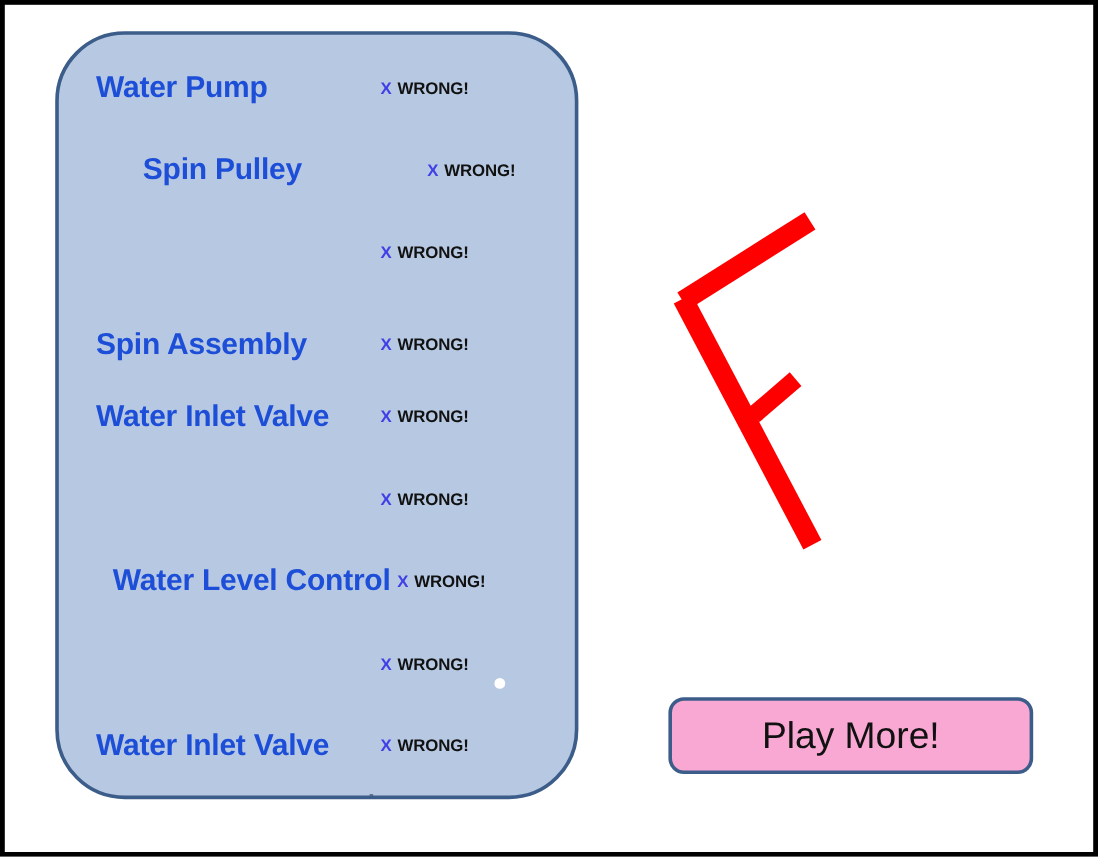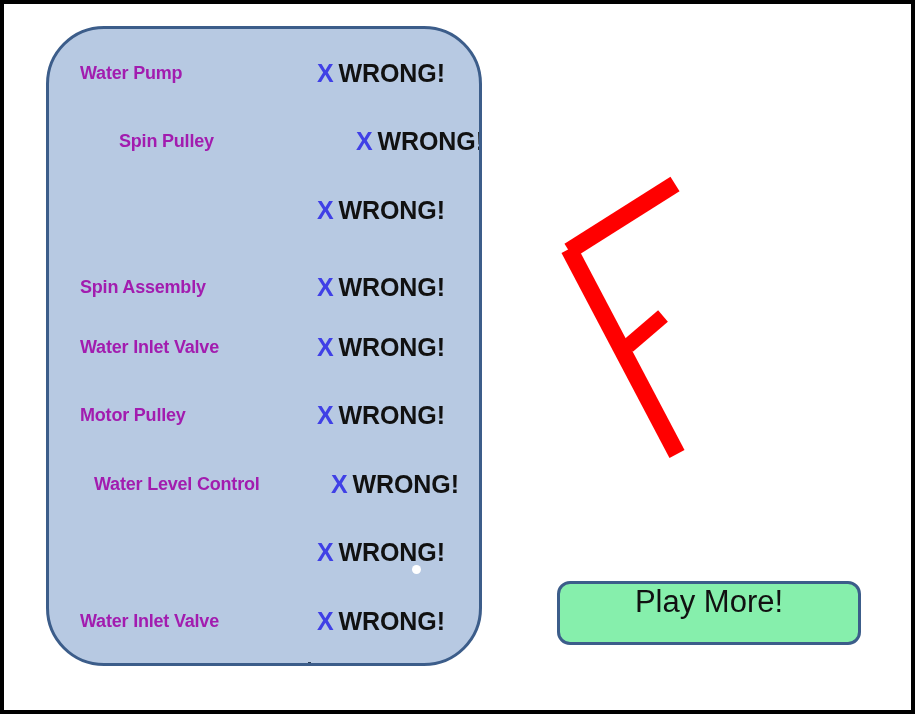--- a/index.html
+++ b/index.html
@@ -50,31 +50,31 @@
     left: 0;
     width: 436px;
     height: 40px;
     display: flex;
     align-items: center;
   }
 
   .part-name {
     position: absolute;
     left: 31px;
-    font-size: 18px;
+    font-size: 25px;
     font-weight: bold;
-    color: #a21caf;
+    color: #1d4ed8;
     letter-spacing: -0.2px;
     white-space: nowrap;
   }
 
   .verdict {
     position: absolute;
     left: 268px;
-    font-size: 25px;
+    font-size: 14px;
     font-weight: bold;
     color: #111111;
     white-space: nowrap;
     letter-spacing: -0.1px;
   }
 
   .verdict .mark-x {
     color: #4040e6;
     font-weight: bold;
     margin-right: 5px;
@@ -111,25 +111,25 @@
   }
 
   
   #play-more-button {
     position: absolute;
     left: 553px;
     top: 577px;
     width: 304px;
     height: 64px;
     box-sizing: border-box;
-    background: #86efac;
+    background: #f9a8d4;
     border: 3px solid #3c5d8a;
     border-radius: 13px;
     display: flex;
-    align-items: flex-start;
+    align-items: center;
     justify-content: center;
     cursor: pointer;
   }
 
   #play-more-label {
     font-size: 31px;
     font-weight: normal;
     color: #111111;
     letter-spacing: 0px;
   }
@@ -154,21 +154,20 @@
         </div>
         <div class="result-row" style="top: 238px;">
           <span class="part-name">Spin Assembly</span>
           <span class="verdict"><span class="mark-x">X</span><span>WRONG!</span></span>
         </div>
         <div class="result-row" style="top: 298px;">
           <span class="part-name">Water Inlet Valve</span>
           <span class="verdict"><span class="mark-x">X</span><span>WRONG!</span></span>
         </div>
         <div class="result-row" style="top: 366.5px;">
-          <span class="part-name">Motor Pulley</span>
           <span class="verdict"><span class="mark-x">X</span><span>WRONG!</span></span>
         </div>
         <div class="result-row" style="top: 435px; margin-left: 14px;">
           <span class="part-name">Water Level Control</span>
           <span class="verdict"><span class="mark-x">X</span><span>WRONG!</span></span>
         </div>
         <div class="result-row" style="top: 503.5px;">
           <span class="verdict"><span class="mark-x">X</span><span>WRONG!</span></span>
         </div>
         <div class="result-row" style="top: 572px;">

